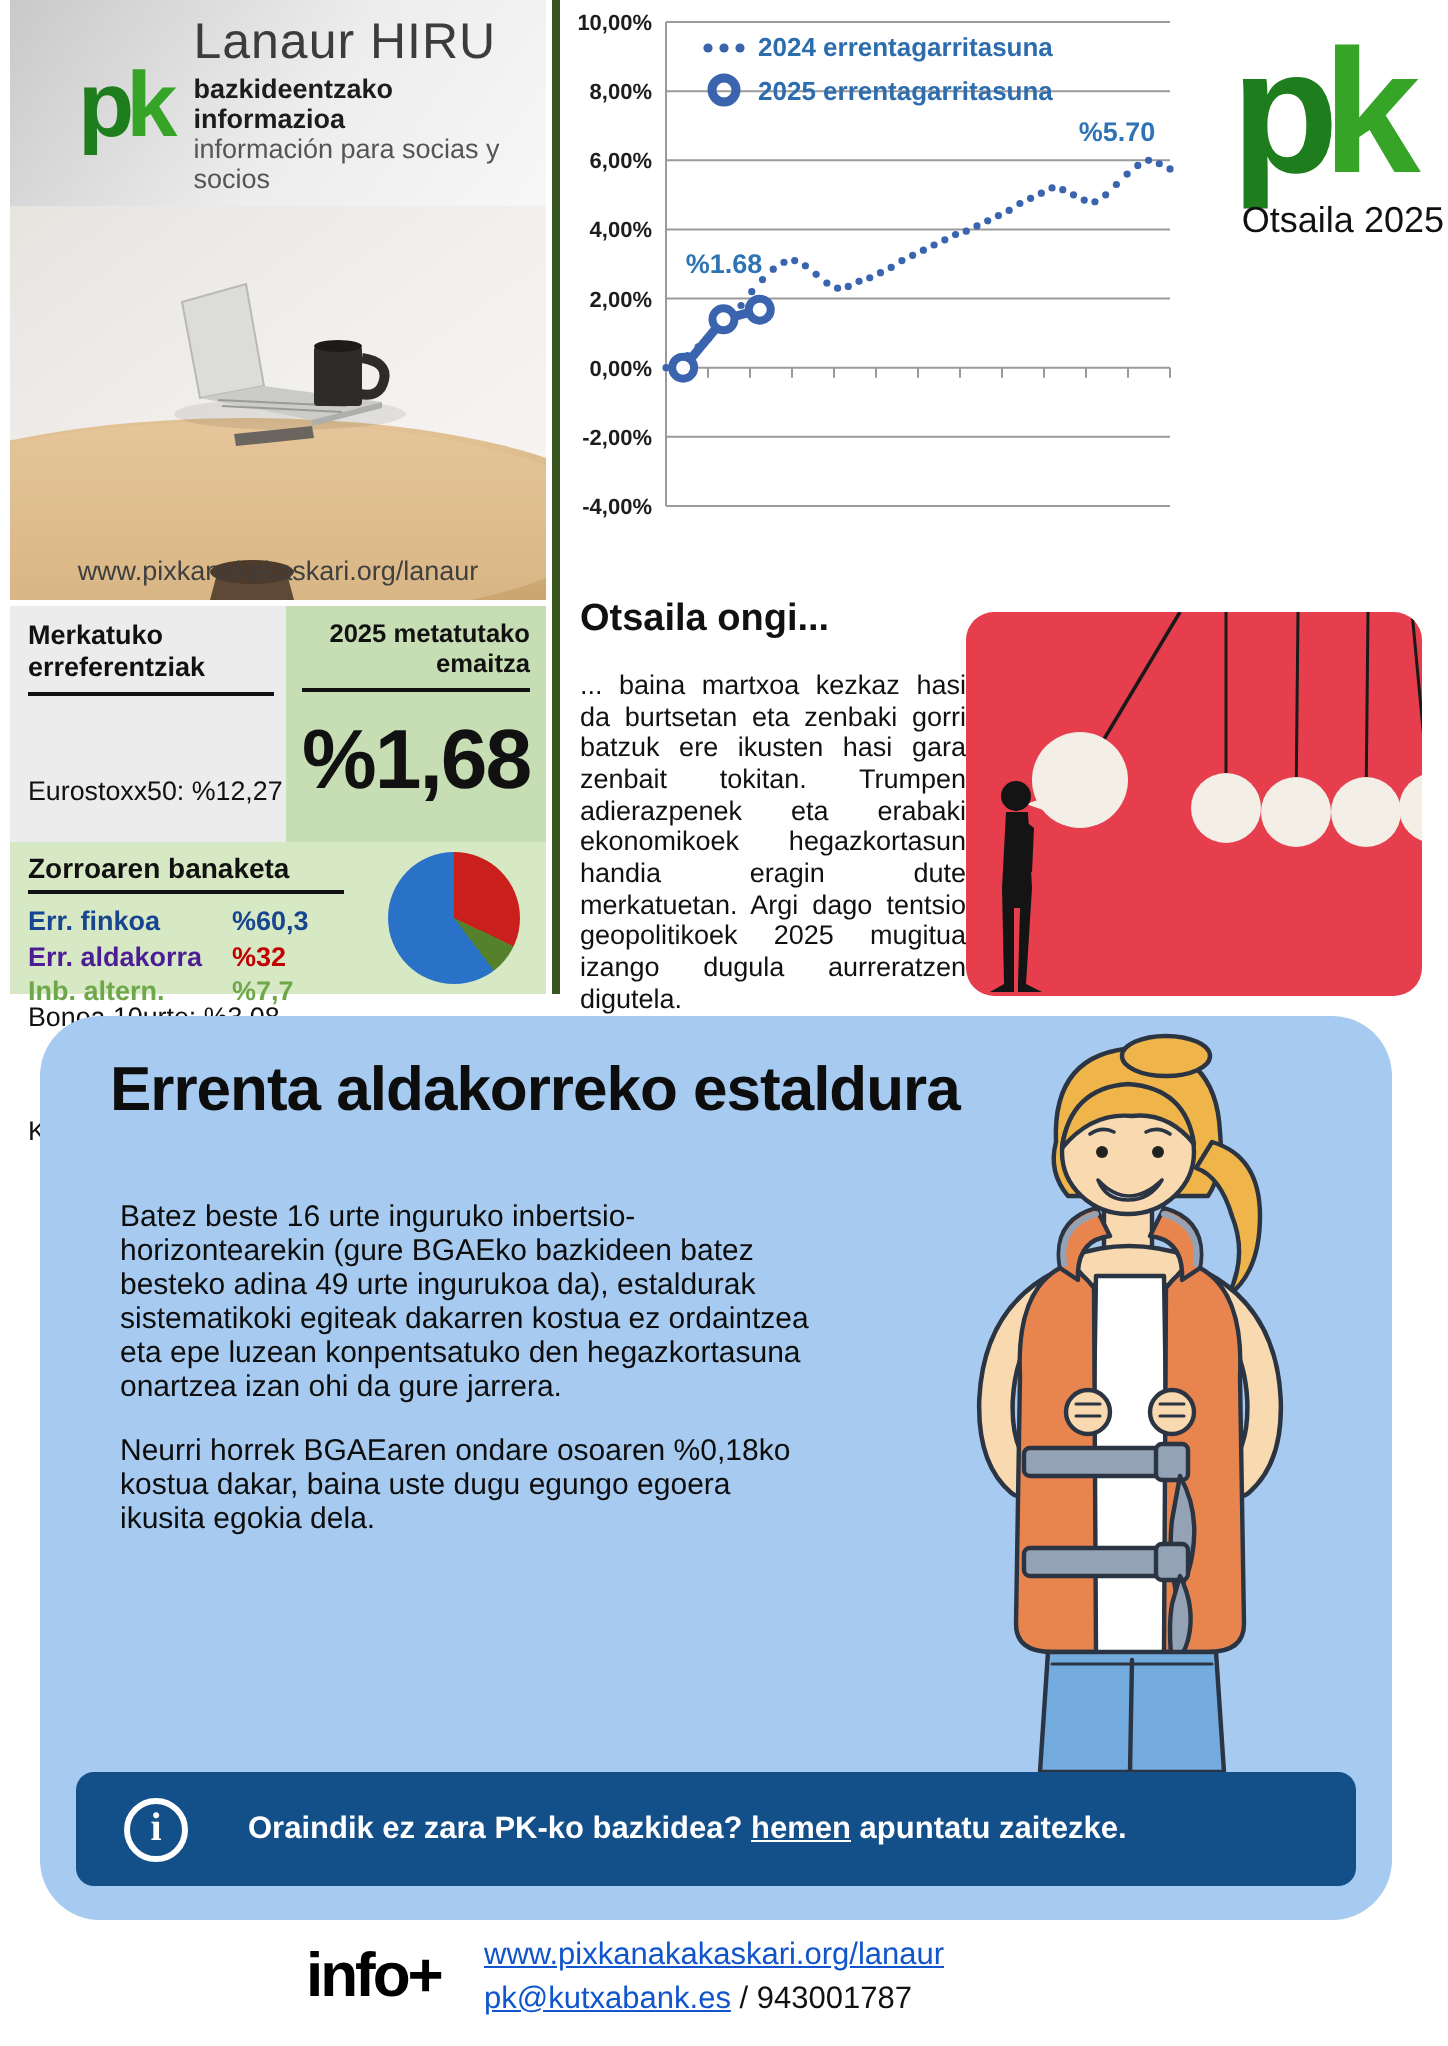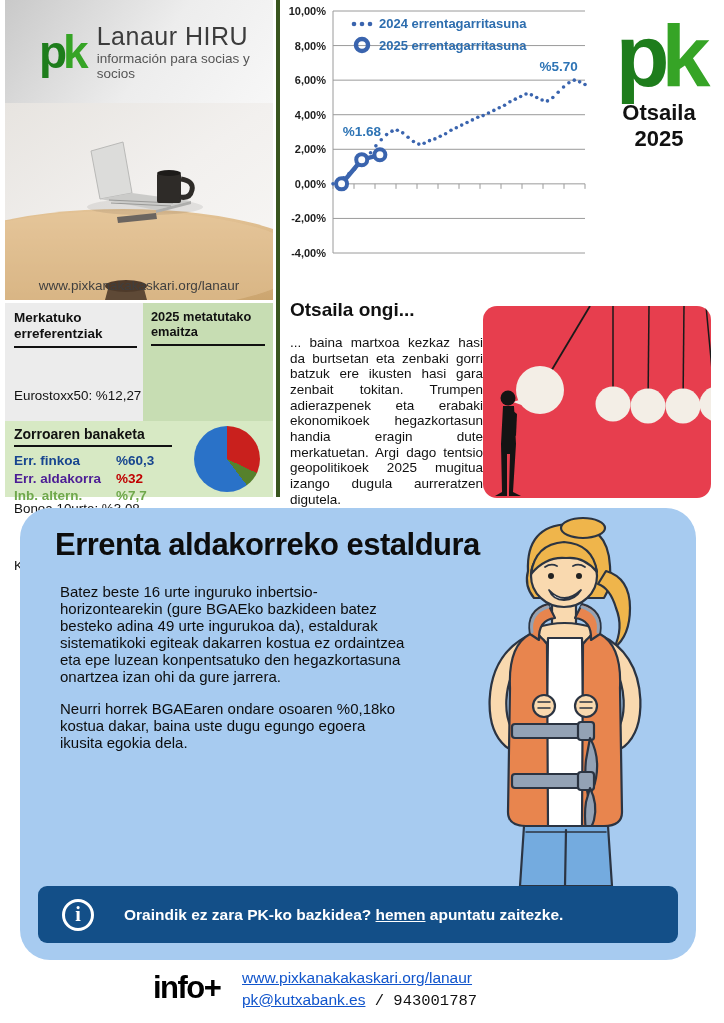--- a/index.html
+++ b/index.html
@@ -28,30 +28,30 @@
   
   .chart { position:absolute; left:283px; top:3px; width:306px; height:262px; }
   .ytick { font:600 11px "Liberation Sans",sans-serif; fill:#1d1d1d; }
   .legend-t { font:bold 13px "Liberation Sans",sans-serif; fill:#2d6dae; }
   .anno { font:bold 13.5px "Liberation Sans",sans-serif; fill:#2e74b5; }
 
   
   .masthead-right { position:absolute; left:596px; top:14px; width:126px; text-align:center; }
   .pk-logo-lg { font-weight:bold; font-size:88px; letter-spacing:-8px; line-height:0.95; }
   .pk-logo-lg .lp { color:#1e7d1c; } .pk-logo-lg .lk { color:#36a426; }
-  .issue-date { font-size:22px; font-weight:bold; color:#111; margin-top:2px; }
+  .issue-date { font-size:18px; font-weight:normal; color:#111; margin-top:2px;text-align:right; }
 
   
   .market-table { position:absolute; left:5px; top:303px; width:315px; height:118px; display:flex; }
   .mt-left { width:138px; background:#ececec; padding:7px 6px 4px 9px; }
   .mt-head { font-size:13.5px; font-weight:bold; color:#111; line-height:1.15;
     border-bottom:2px solid #111; padding-bottom:5px; margin-bottom:6px; }
   .mt-item { font-size:13.4px; color:#111; line-height:1.32; white-space:nowrap;margin-top:39px; }
   .mt-right { width:130px; background:#c7ddb3; padding:7px 8px 4px 8px; text-align:center; }
-  .mt-right .mt-head { text-align:left; font-size:12.8px; }
+  .mt-right .mt-head { text-align:right; font-size:12.8px; }
   .big-result { font-size:42px; font-weight:bold; color:#111; margin-top:10px; letter-spacing:-1px; }
 
   
   .zorro { position:absolute; left:5px; top:421px; width:268px; height:76px;
     background:#d7e9c4; padding:5px 10px 0 9px; }
   .zorro-head { font-size:14px; font-weight:bold; color:#111;
     border-bottom:2px solid #111; padding-bottom:3px; margin-bottom:5px; width:158px; }
   .zorro-row { display:flex; font-size:13.5px; font-weight:bold; line-height:1.3; width:165px; }
   .zorro-row .zl { width:102px; }
   .pie { position:absolute; right:13px; top:5px; width:66px; height:66px; border-radius:50%; }
@@ -62,48 +62,49 @@
   .ongi-p { font-size:13.5px; color:#111; line-height:1.16; text-align:justify; }
 
   
   .cradle { position:absolute; left:483px; top:306px; width:228px; height:192px; }
 
   
   .blue-section { position:absolute; left:20px; top:508px; width:676px; height:452px;
     background:#a7cbf0; border-radius:30px; }
   .blue-h1 { position:absolute; left:35px; top:19px; font-size:31px; font-weight:bold;
     color:#0d0d0d; letter-spacing:-0.5px; }
-  .blue-paras { position:absolute; left:40px; top:76px; width:348px; }
+  .blue-paras { position:absolute; left:40px; top:93px; width:348px; }
   .blue-paras p { font-size:15px; color:#0d0d0d; line-height:1.13; margin-bottom:15px; }
   .vest { position:absolute; right:8px; top:8px; width:250px; height:370px; }
   .cta-bar { position:absolute; left:18px; right:18px; bottom:17px; height:57px;
     background:#134f88; border-radius:9px; display:flex; align-items:center; }
   .info-icon { width:32px; height:32px; border:3px solid #fff; border-radius:50%;
     margin-left:24px; display:flex; align-items:center; justify-content:center;
     color:#fff; font-family:"Liberation Serif",serif; font-weight:bold; font-size:20px; flex:none; }
   .cta-text { color:#fff; font-size:15.5px; font-weight:bold; margin-left:30px; }
   .cta-text a { color:#fff; }
 
   
   .footer { position:absolute; left:0; top:960px; width:724px; height:63px; background:#fff; }
   .info-plus { position:absolute; left:153px; top:10px; font-size:31px; font-weight:bold;
     color:#000; letter-spacing:-1.5px;text-align:center; }
   .footer-links { position:absolute; left:242px; top:7px; font-size:15.5px; line-height:1.4; }
   .footer-links a { color:#1155cc; font-weight:500; }
-  .footer-phone { color:#111;font-family:Liberation Mono, monospace; }
+  .footer-phone { color:#111; }
 </style>
 </head>
 <body>
 
 <div class="page">
 
   <div class="masthead-left">
     <div class="pk-logo-sm"><span class="lp">p</span><span class="lk">k</span></div>
     <div class="masthead-titles">
       <div class="mh-title">Lanaur HIRU</div>
+      <div class="mh-sub1">bazkideentzako informazioa</div>
       <div class="mh-sub2">información para socias y socios</div>
     </div>
   </div>
 
   <div class="photo">
     <svg width="268" height="197" viewBox="0 0 268 197">
       <defs>
         <linearGradient id="wall" x1="0" y1="0" x2="1" y2="1">
           <stop offset="0" stop-color="#e7e4e0"></stop>
             <stop offset="0.5" stop-color="#f2f0ee"></stop>
@@ -239,20 +240,21 @@
   <div class="market-table">
     <div class="mt-left">
       <div class="mt-head">Merkatuko erreferentziak</div>
       <div class="mt-item">Eurostoxx50: %12,27</div>
       <div class="mt-item">Ibex35: %15,11</div>
       <div class="mt-item">Bonoa 10urte: %3,08</div>
       <div class="mt-item">KPI: %0,1 (Urtarrilla)</div>
     </div>
     <div class="mt-right">
       <div class="mt-head">2025 metatutako emaitza</div>
+      <div class="big-result">%1,68</div>
     </div>
   </div>
 
   <div class="zorro">
     <div class="zorro-head">Zorroaren banaketa</div>
     <div class="zorro-row">
       <span class="zl" style="color: rgb(23, 69, 143);">Err. finkoa</span>
       <span style="color: rgb(23, 69, 143);">%60,3</span>
     </div>
     <div class="zorro-row">

